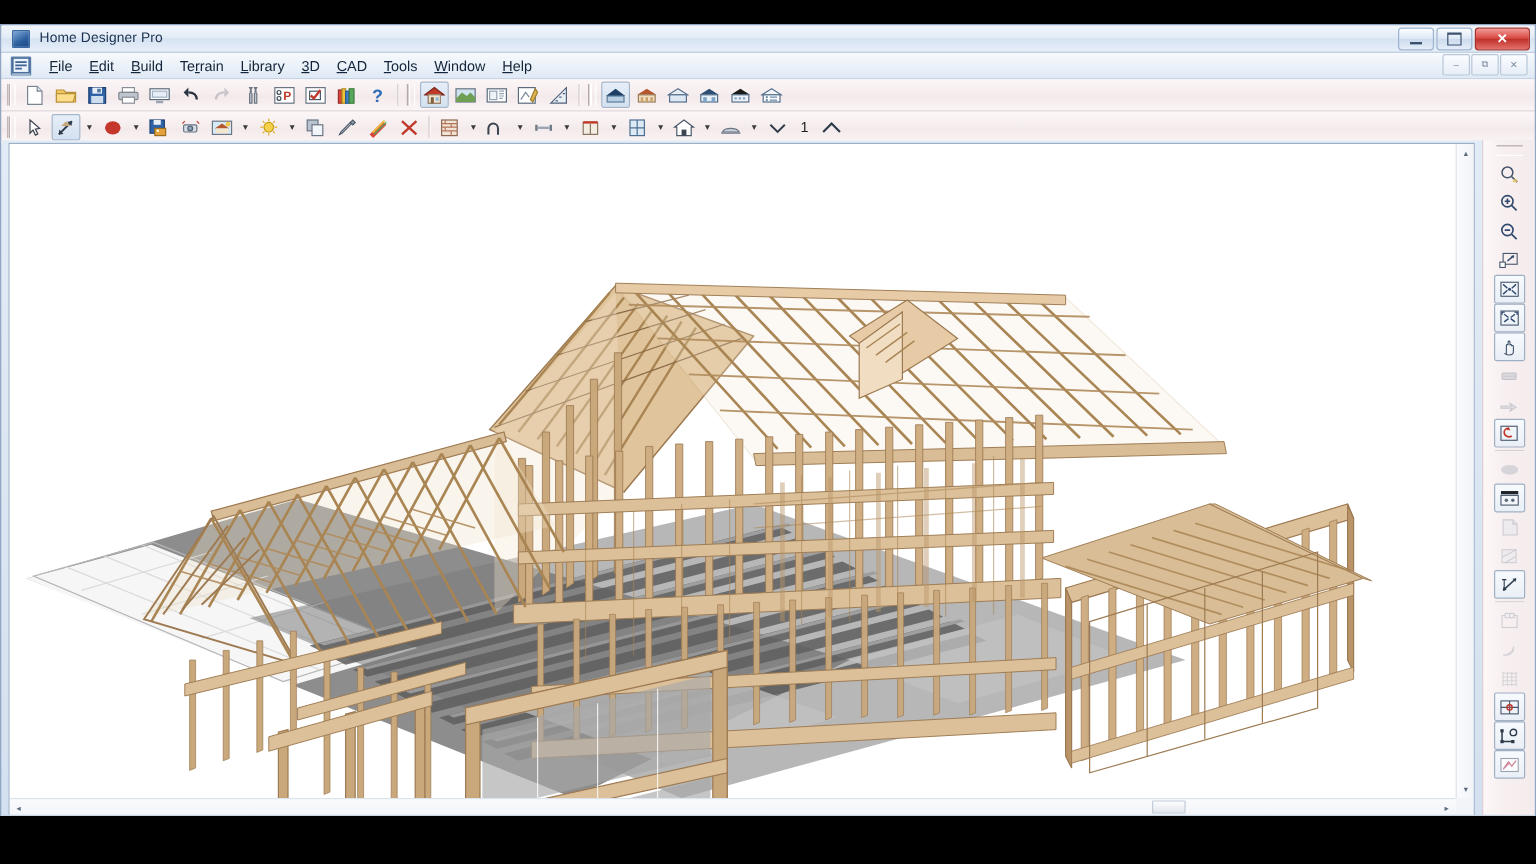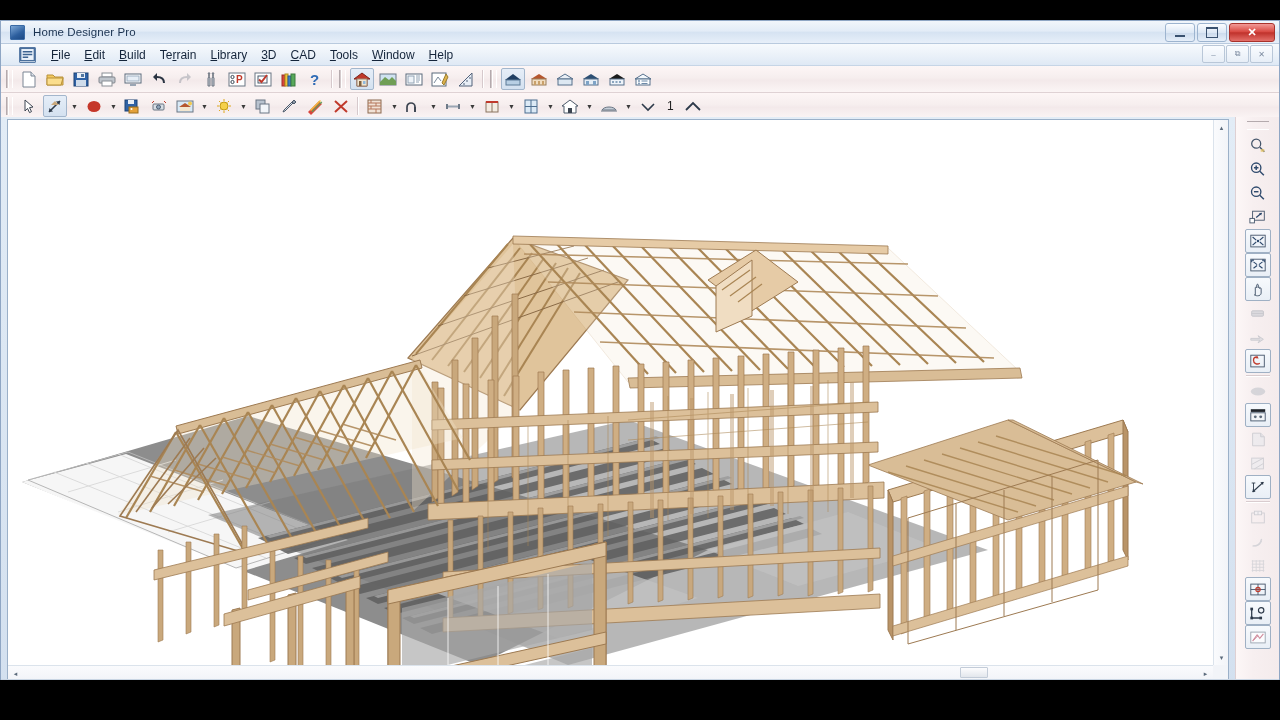--- a/index.html
+++ b/index.html
@@ -45,21 +45,21 @@
     width:44px;
     background:linear-gradient(180deg,#f29a97,#d94b44 45%,#c0322c 52%,#e4706a);
     border-color:#a8322c;color:#fff;font-size:11px;font-weight:bold;
   }
   .win-btn .glyph-min{display:block;width:10px;height:2px;background:#3a5270;margin-top:6px;}
   .win-btn .glyph-max{display:block;width:10px;height:8px;border:1px solid #3a5270;border-top-width:2px;}
   
   .menubar{
     height:21px;display:flex;align-items:center;
     background:linear-gradient(180deg,#f7fafd,#e9f0f8 60%,#dfe9f5);
-    border-bottom:1px solid #c6d5e6;padding-left:18px;
+    border-bottom:1px solid #c6d5e6;padding-left:8px;
   }
   .menu-sysicon{
     width:15px;height:14px;margin-right:8px;
     border:1px solid #5c7ea8;background:#eef4fb;border-radius:1px;
     display:flex;align-items:center;justify-content:center;
     font-size:7px;color:#24486f;
   }
   .menu-item{
     font-size:12px;color:#14243a;padding:1px 7px;cursor:default;white-space:nowrap;
   }

